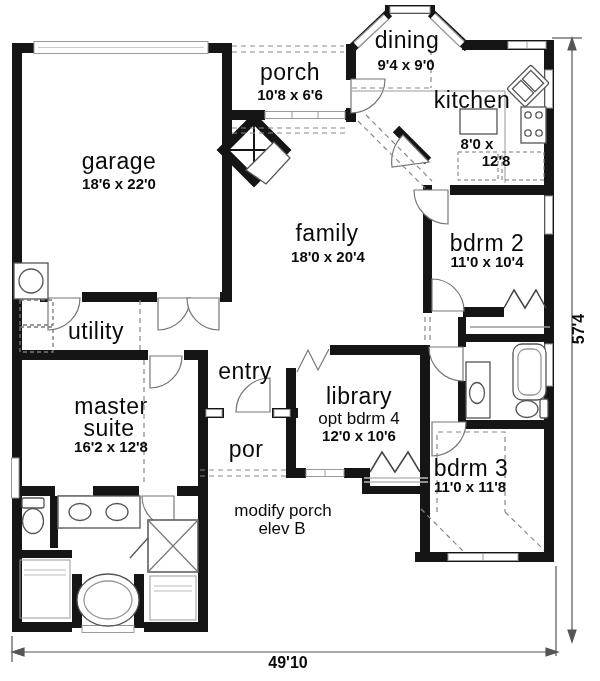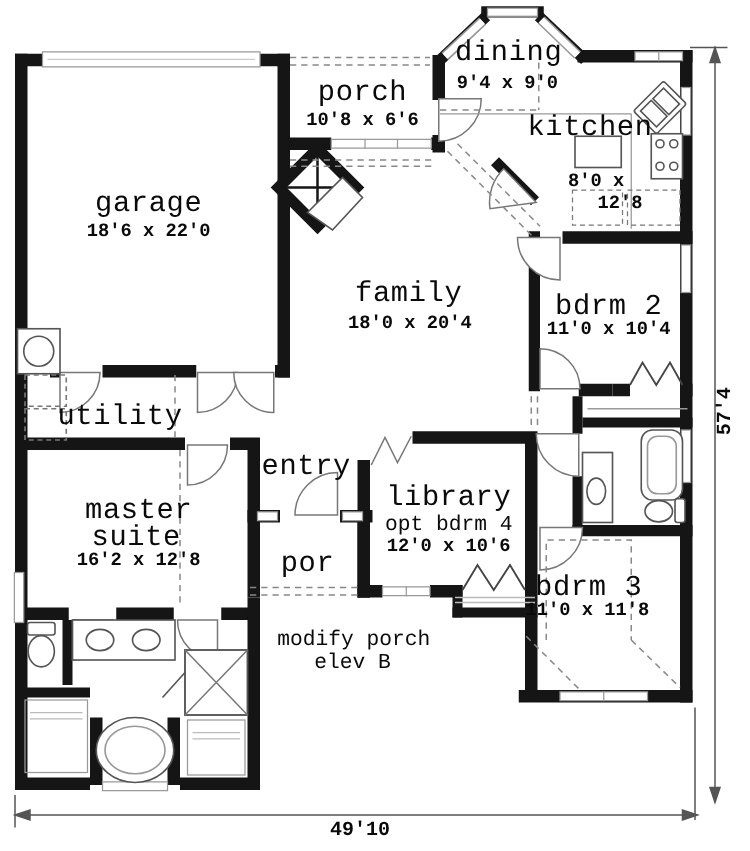--- a/index.html
+++ b/index.html
@@ -1,17 +1,17 @@
 <!DOCTYPE html>
 <html><head>
 <meta charset="utf-8">
 <style>
   html,body{margin:0;padding:0;background:#fff;}
   .canvas{position:relative;width:600px;height:681px;background:#ffffff;overflow:hidden;
-          font-family:Liberation Mono, monospace;}
+          font-family:Liberation Sans, sans-serif;}
   svg{display:block;}
   text{fill:#0a0a0a;}
   .room{font-size:23px;letter-spacing:0.5px;}
   .room-sm{font-size:17px;}
   .dim{font-size:15px;font-weight:bold;}
   .odim{font-size:16px;font-weight:bold;}
   .note{font-size:17px;}
 </style>
 </head>
 <body>

